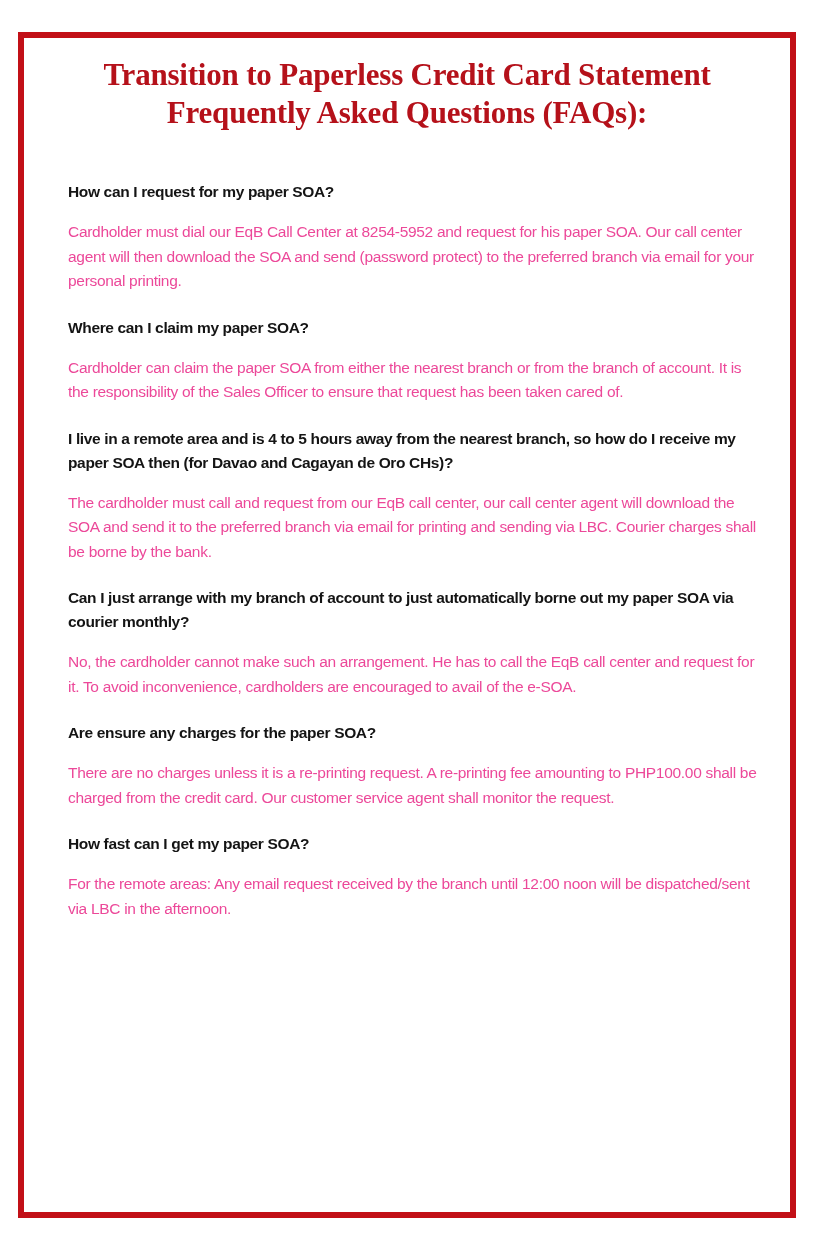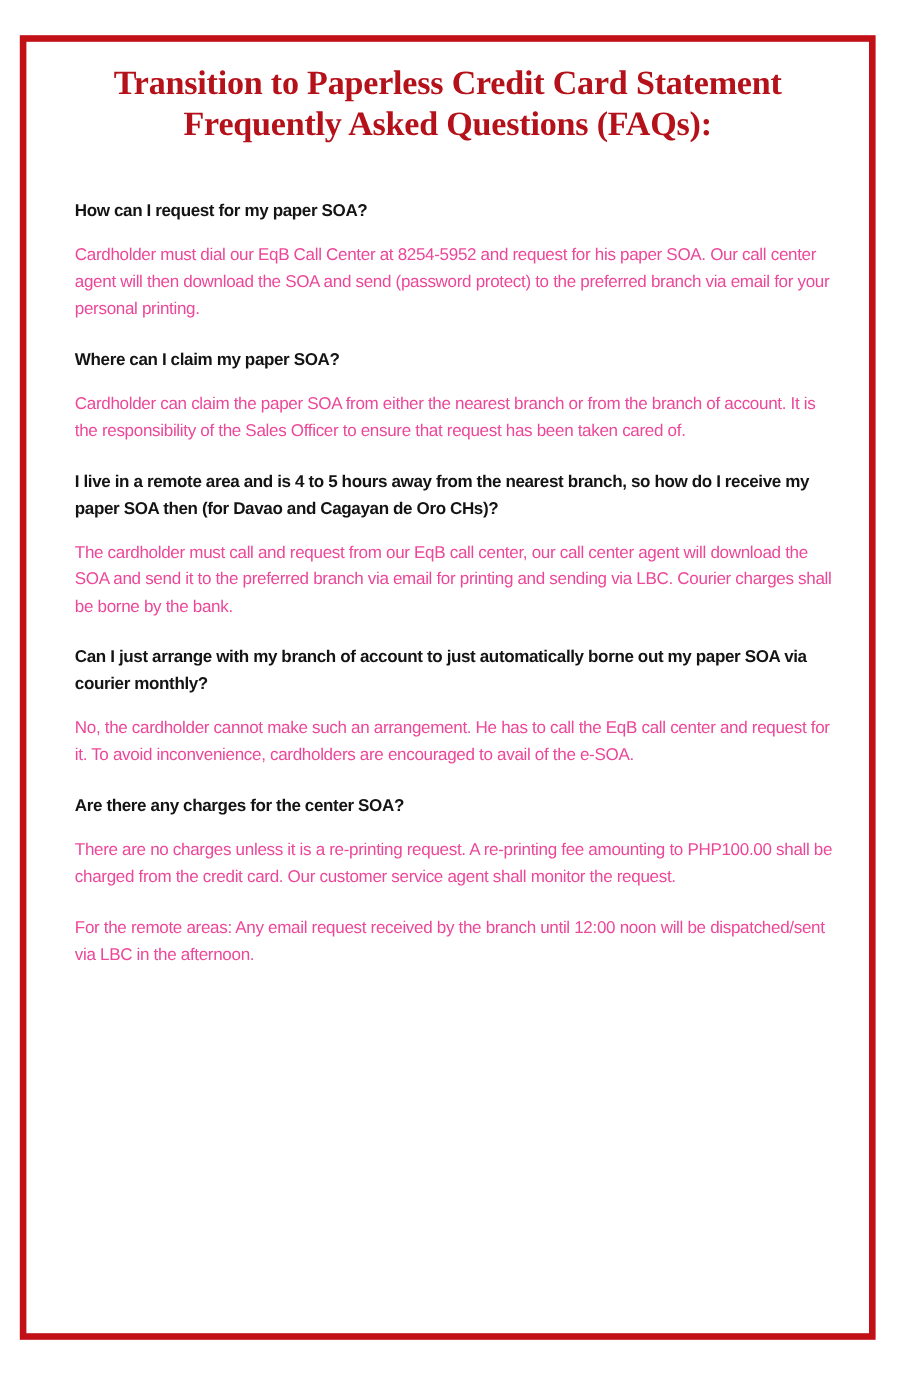--- a/index.html
+++ b/index.html
@@ -123,24 +123,25 @@
           <p class="q">I live in a remote area and is 4 to 5 hours away from the nearest branch, so how do I receive my paper SOA then (for Davao and Cagayan de Oro CHs)?</p>
           <p class="a">The cardholder must call and request from our EqB call center, our call center agent will download the SOA and send it to the preferred branch via email for printing and sending via LBC.  Courier charges shall be borne by the bank.</p>
         </section>
 
         <section class="faq-section">
           <p class="q">Can I just arrange with my branch of account to just automatically borne out my paper SOA via courier monthly?</p>
           <p class="a">No, the cardholder cannot make such an arrangement. He has to call the EqB call center and request for it. To avoid inconvenience, cardholders are encouraged to avail of the e-SOA.</p>
         </section>
 
         <section class="faq-section">
-          <p class="q">Are there any charges for the center SOA?</p>
+          <p class="q">Are ensure any charges for the paper SOA?</p>
           <p class="a">There are no charges unless it is a re-printing request. A re-printing fee amounting to PHP100.00 shall be charged from the credit card. Our customer service agent shall monitor the request.</p>
         </section>
 
         <section class="faq-section">
+          <p class="q">How fast can I get my paper SOA?</p>
           <p class="a">For the remote areas: Any email request received by the branch until 12:00 noon will be dispatched/sent via LBC in the afternoon.</p>
         </section>
 
       </div>
     </div>
   </div>
 </div>
 
 </body></html>

